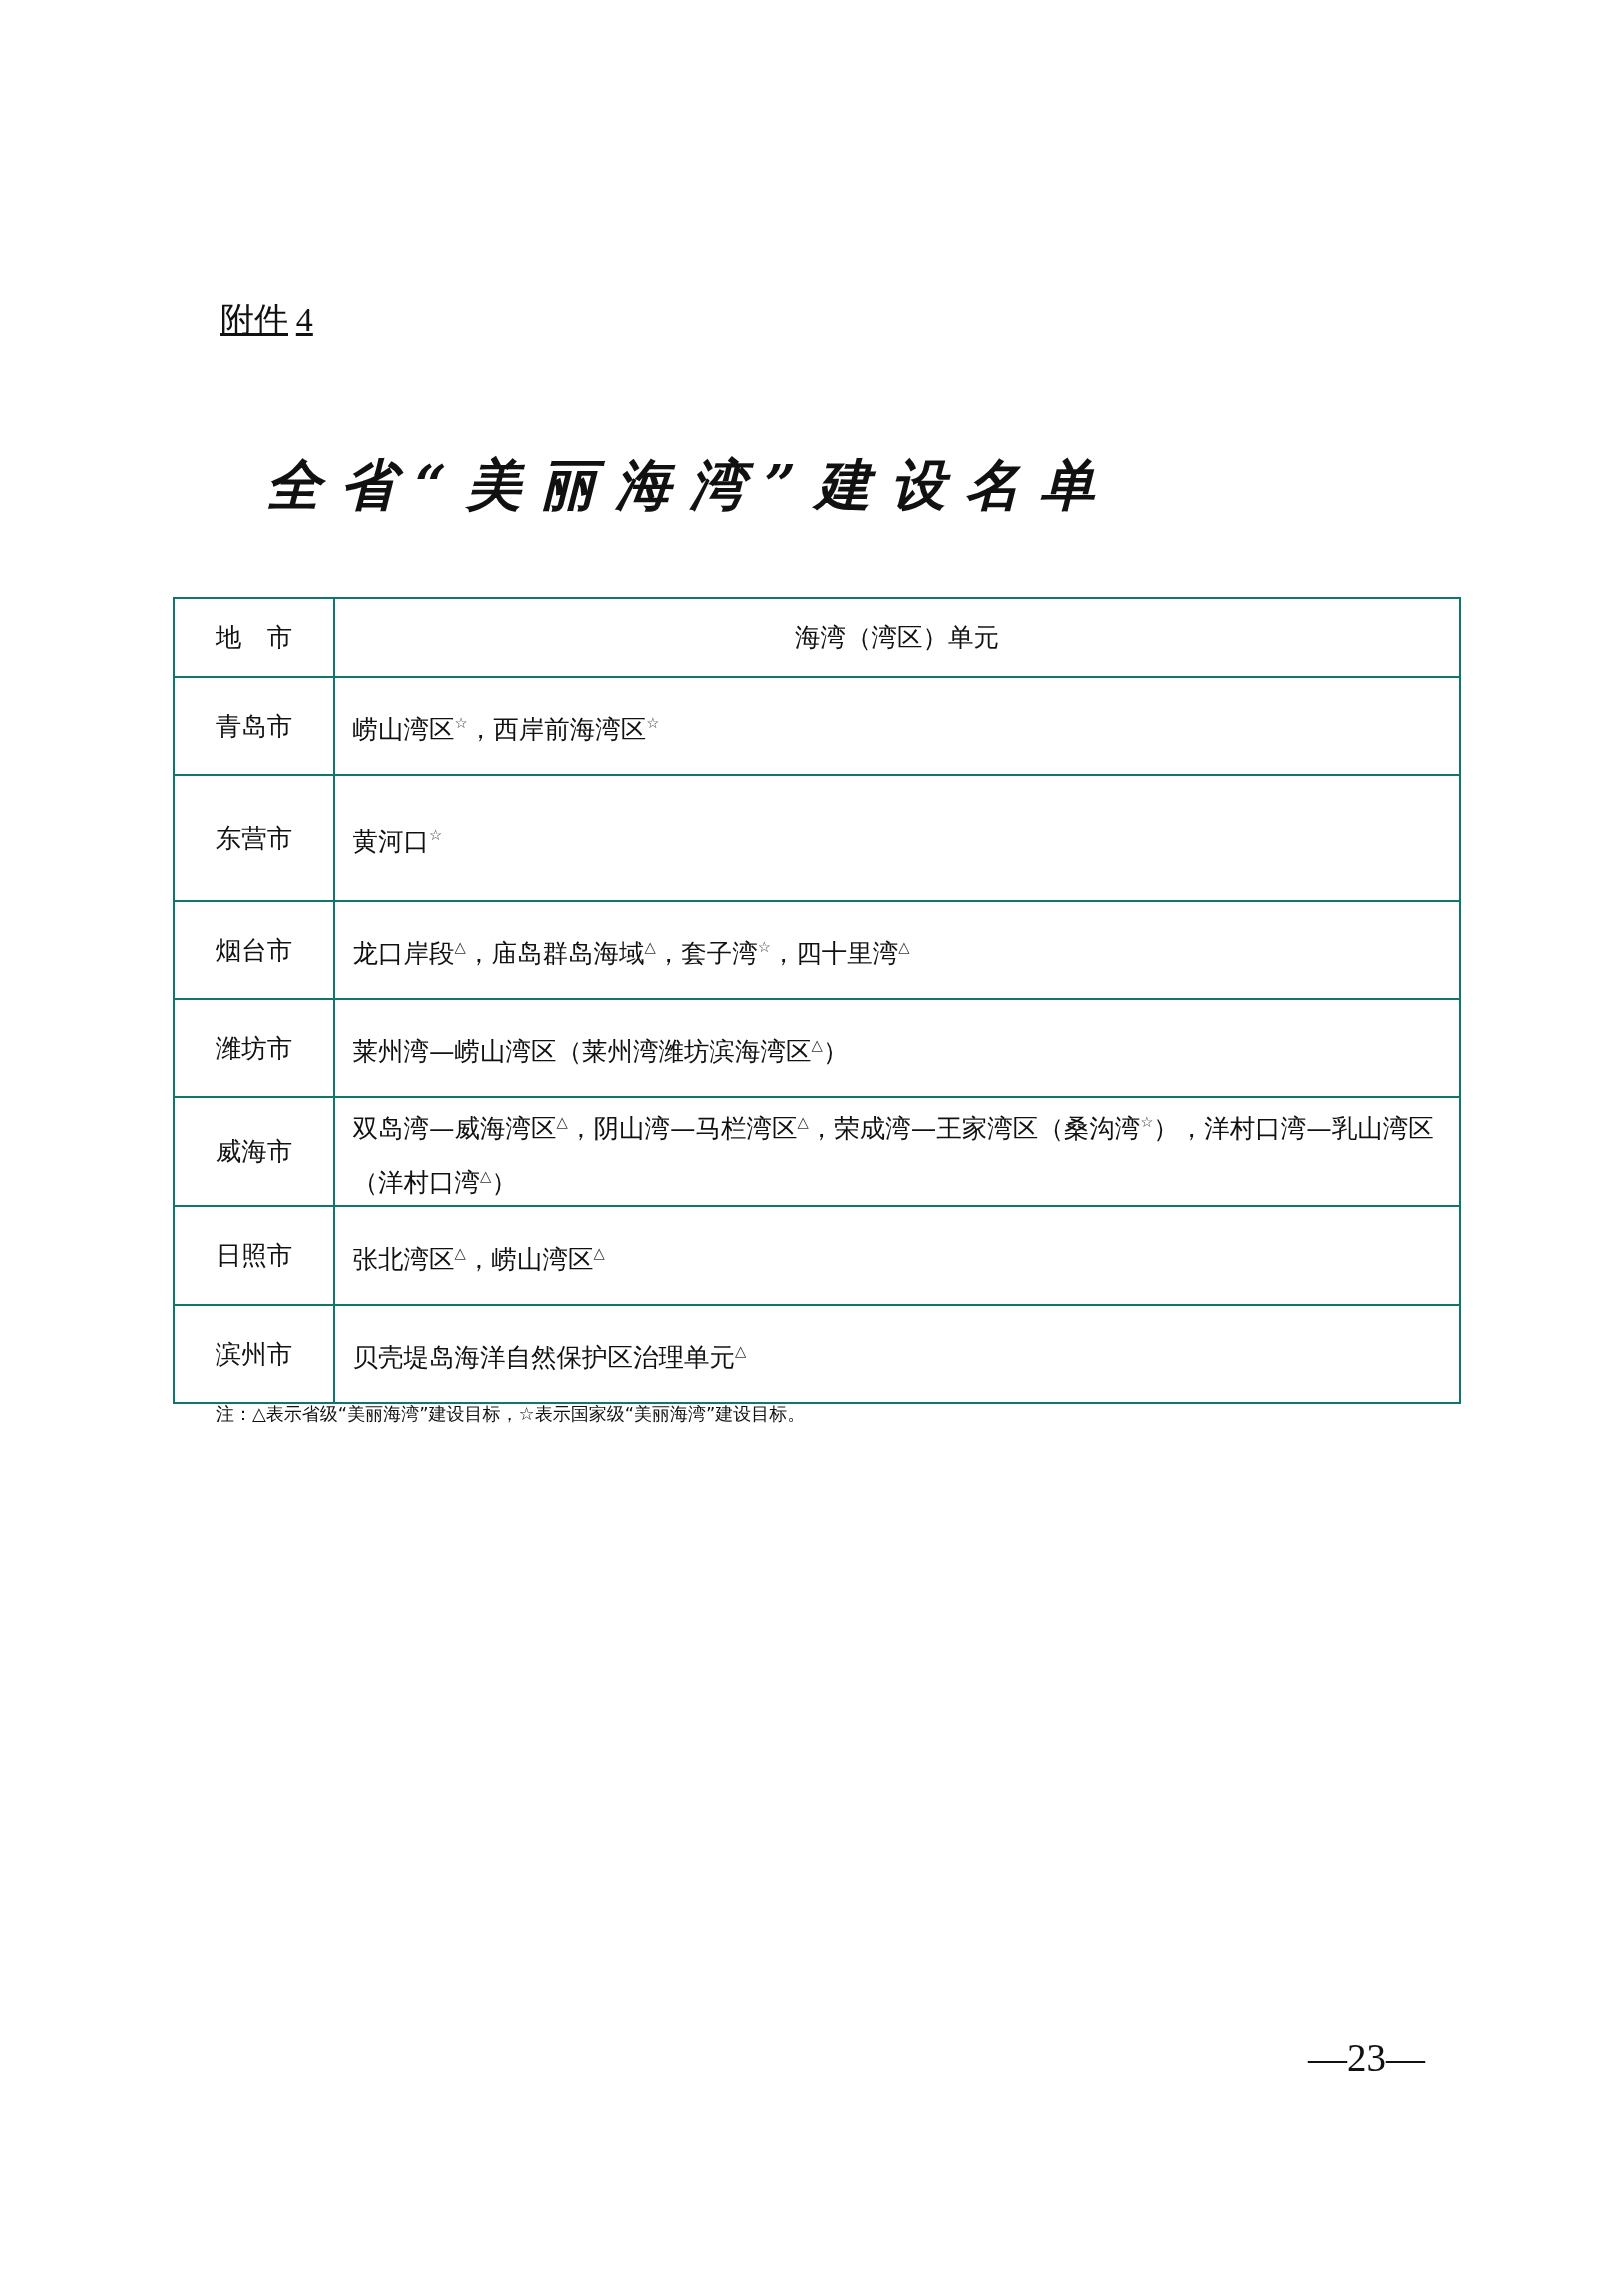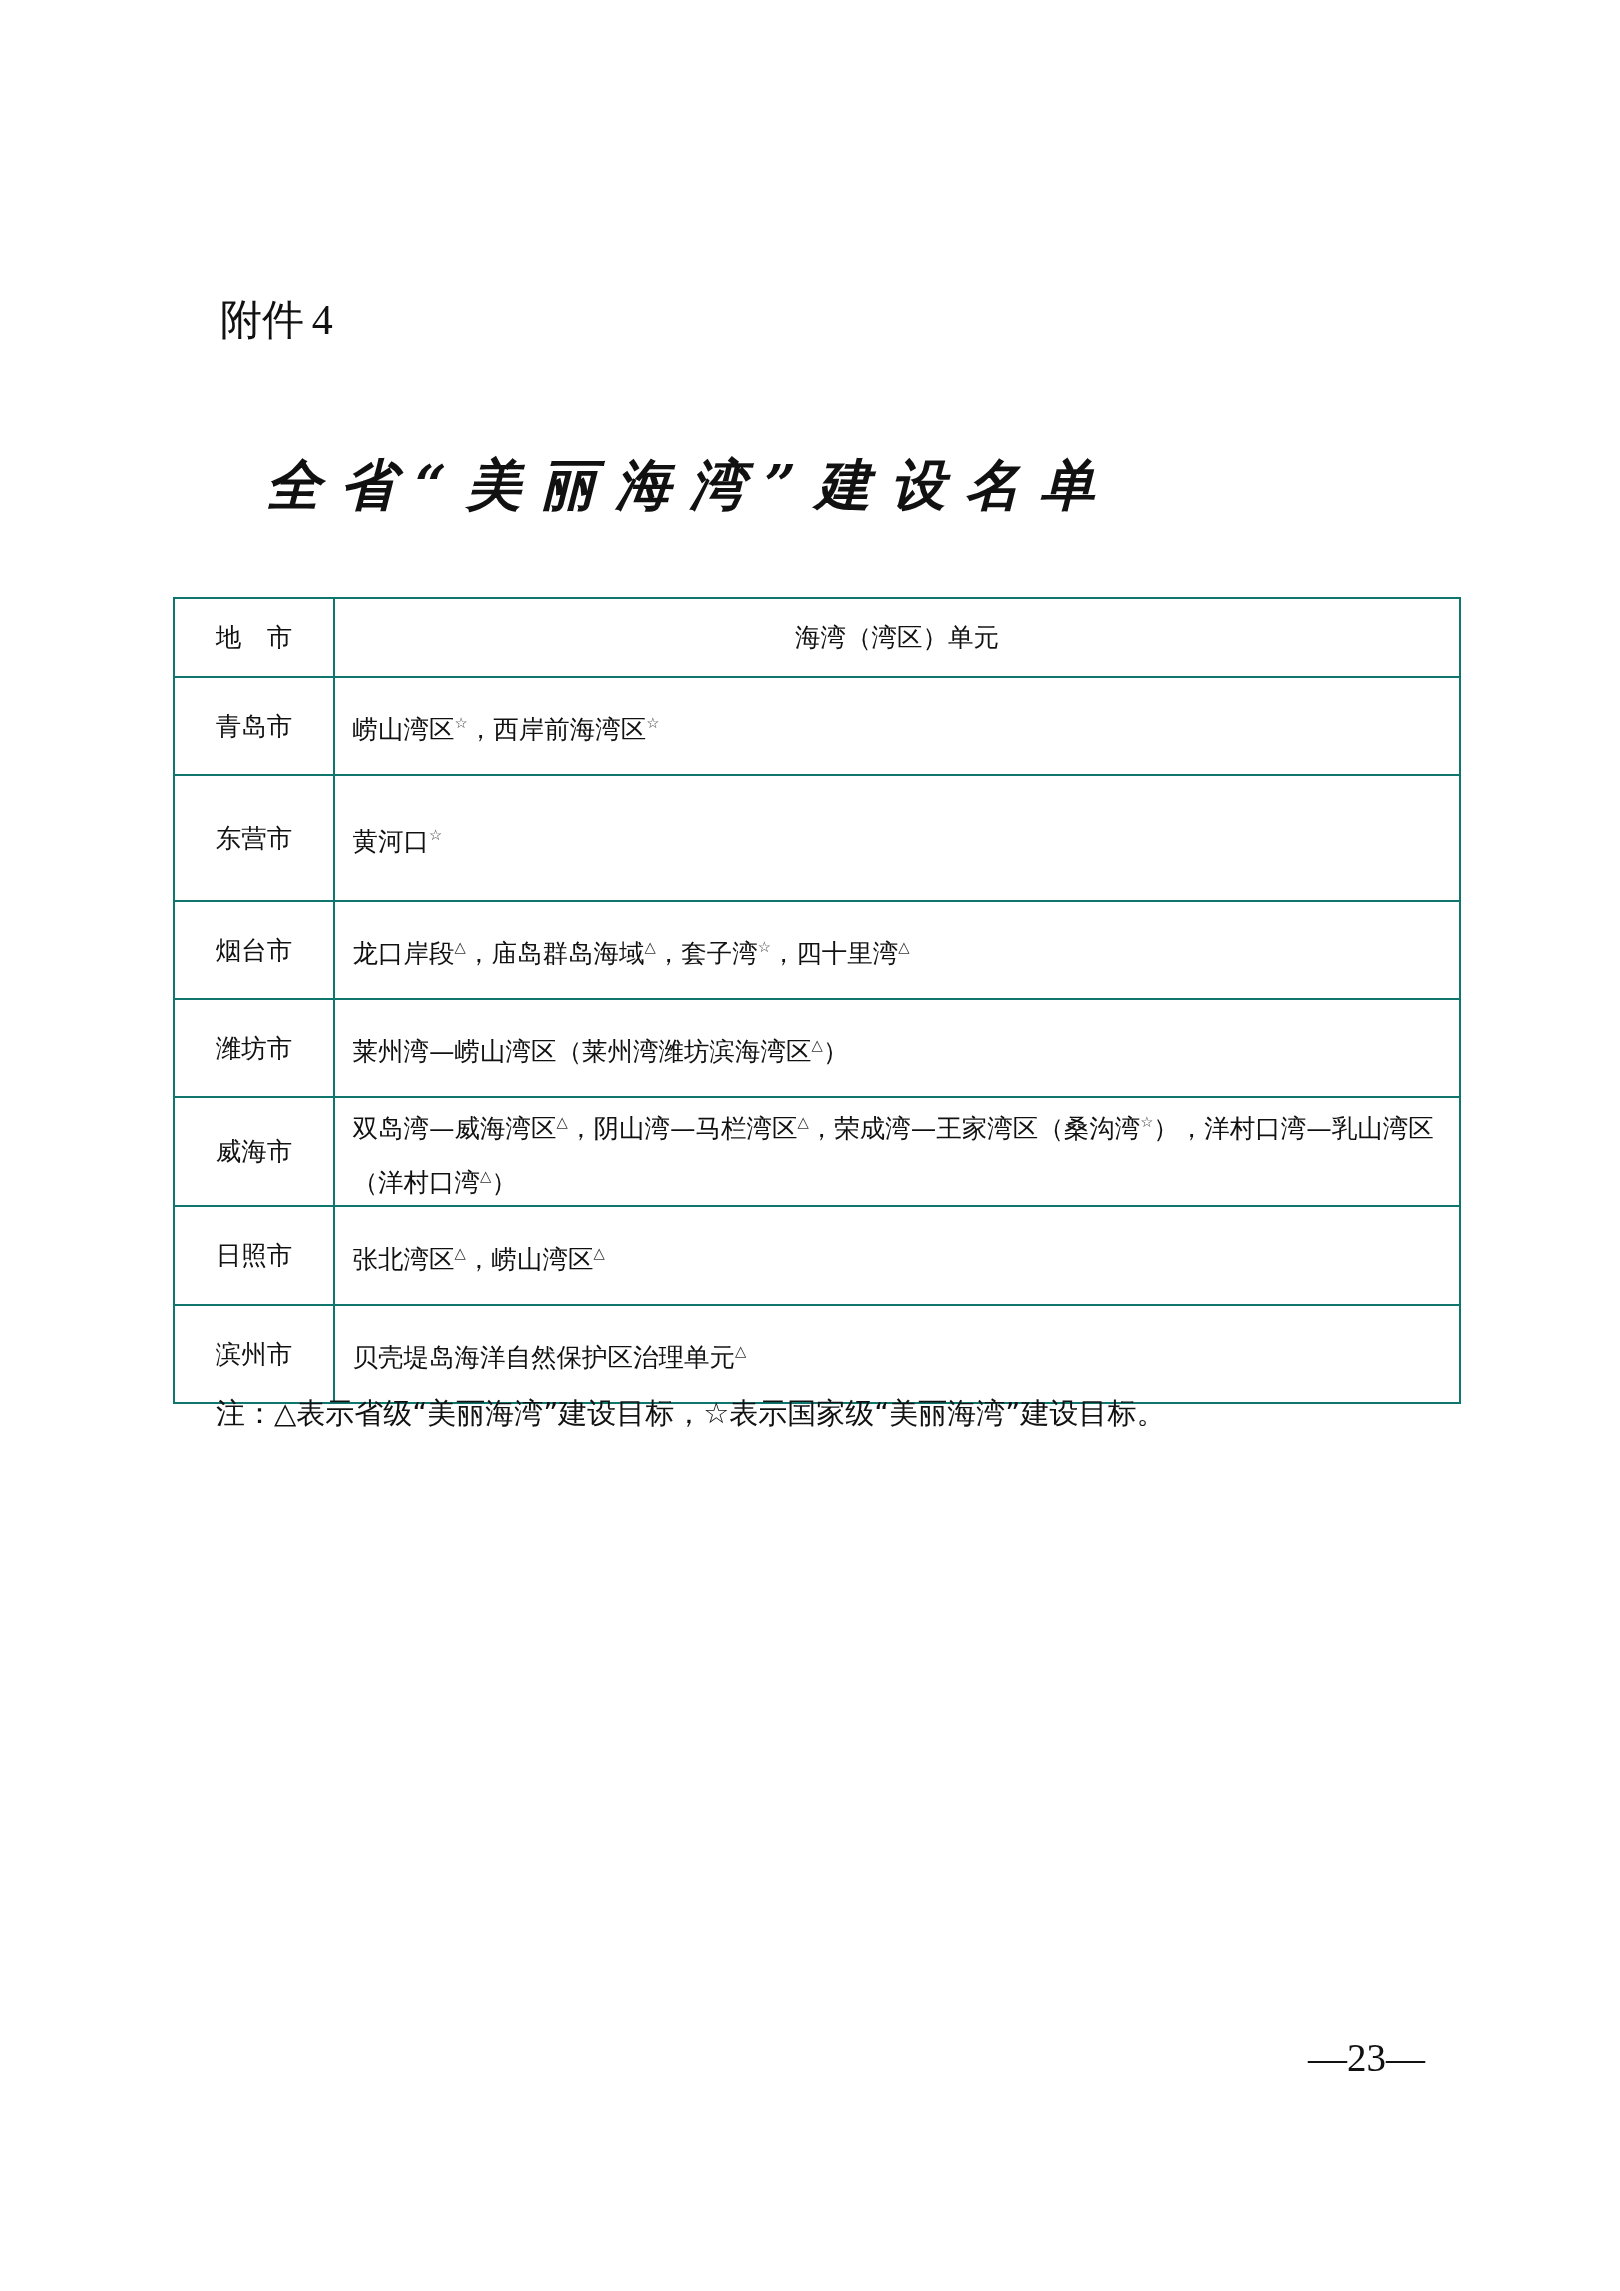--- a/index.html
+++ b/index.html
@@ -1,32 +1,32 @@
 <!DOCTYPE html>
 <html><head>
 <meta charset="utf-8">
 <style>
   html, body { margin: 0; padding: 0; background: #ffffff; }
   body { width: 1620px; height: 2292px; position: relative; overflow: hidden;
          font-family: "DejaVu Sans", "Liberation Sans", sans-serif; color: #111; }
-  .attach { position: absolute; left: 220px; top: 294px; font-size: 42px; line-height: 51px; }
+  .attach { position: absolute; left: 220px; top: 294px; font-size: 34px; line-height: 51px; text-decoration: underline; }
   .attach .num { font-family: "Liberation Serif", "DejaVu Serif", serif; margin-left: 7.8px; }
   .title { position: absolute; left: 0; width: 1380px; top: 446px; text-align: center;
            font-family: "DejaVu Serif", "Liberation Serif", serif; font-weight: bold; font-style: italic;
            font-size: 55px; letter-spacing: 19.6px; line-height: 78px; }
   table.list { position: absolute; left: 173px; top: 597px; width: 1288px; border-collapse: collapse;
                table-layout: fixed; font-size: 25.5px; }
   table.list td, table.list th { border: 2px solid #0f766e; padding: 0; }
   table.list th { font-weight: normal; height: 77px; }
   col.c1 { width: 160px; }
   .city { text-align: center; }
   .units { text-align: left; padding-left: 17.6px !important; padding-right: 7.8px !important; line-height: 47px; }
   .hdr-units { text-align: center; }
   .mark { font-size: 14.7px; vertical-align: super; color: #333; }
-  .note { position: absolute; left: 216px; top: 1394px; font-size: 29px; line-height: 39px; }
+  .note { position: absolute; left: 216px; top: 1394px; font-size: 18px; line-height: 39px; }
   .pageno { position: absolute; left: 1308px; top: 2033px; font-family: "Liberation Serif", "DejaVu Serif", serif;
             font-size: 39px; line-height: 49px; }
 </style>
 </head>
 <body>
 
 <div class="attach">
   <span>附件</span><span class="num">4</span>
 </div>
 

